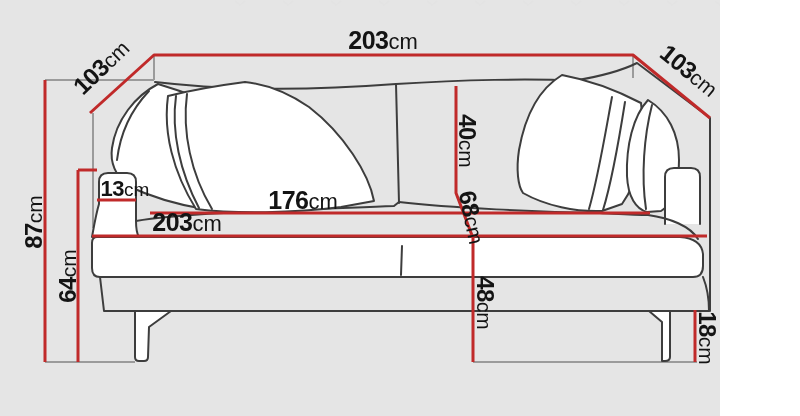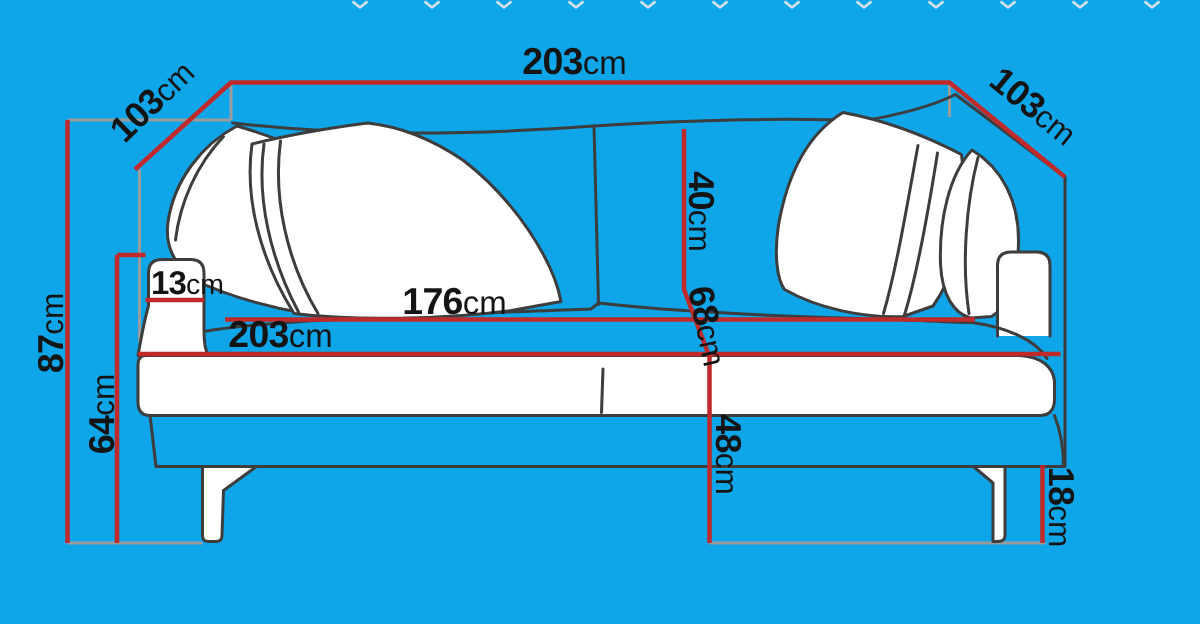--- a/index.html
+++ b/index.html
@@ -1,16 +1,16 @@
 <!DOCTYPE html>
 <html><head>
 <meta charset="utf-8">
 <style>
   html,body{margin:0;padding:0;background:#ffffff;}
-  .stage{position:relative;width:800px;height:416px;background:#0ea5e9;overflow:hidden;
+  .stage{position:relative;width:720px;height:416px;background:#e5e5e5;overflow:hidden;
          font-family:"Liberation Sans", sans-serif;}
   svg{display:block;}
   text{fill:#141414;font-family:"Liberation Sans", sans-serif;}
   .num{font-weight:bold;font-size:24px;letter-spacing:-0.5px;}
   .unit{font-weight:normal;font-size:21px;}
   .lg .num{font-size:25px;} .lg .unit{font-size:22px;}
   .sm .num{font-size:22px;} .sm .unit{font-size:19px;}
   .sofa{stroke:#3d3d3d;stroke-width:2;fill:none;stroke-linecap:round;stroke-linejoin:round;}
   .sofa-fill{stroke:#3d3d3d;stroke-width:2;fill:#ffffff;stroke-linecap:round;stroke-linejoin:round;}
   .helper{stroke:#9b9b9b;stroke-width:2;fill:none;}

